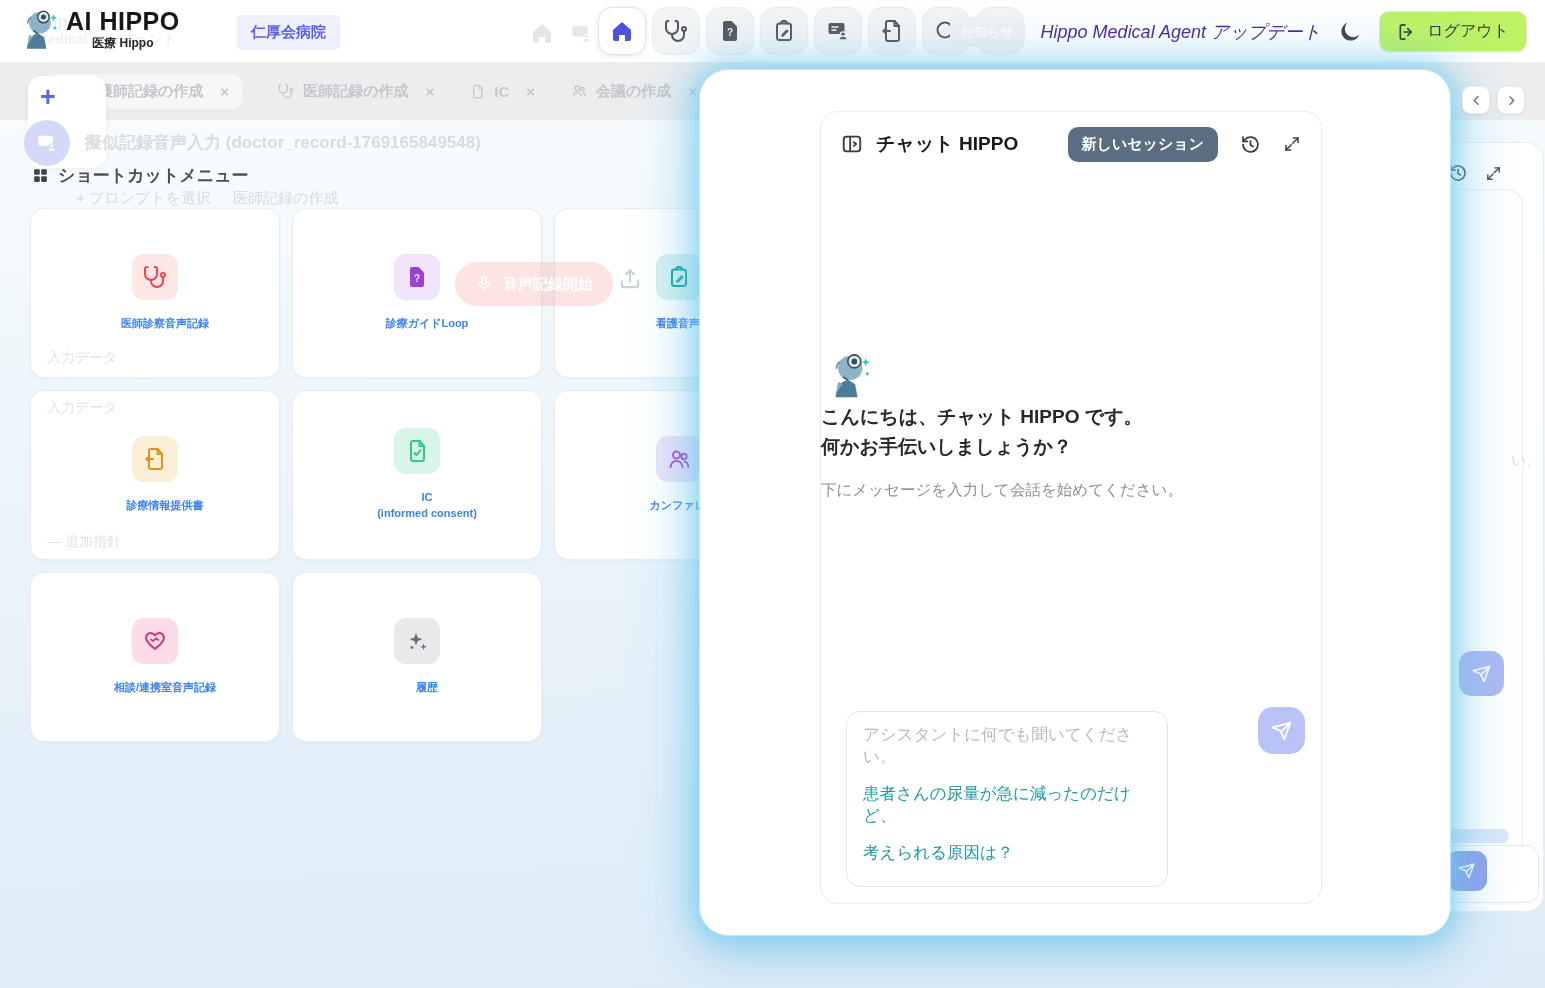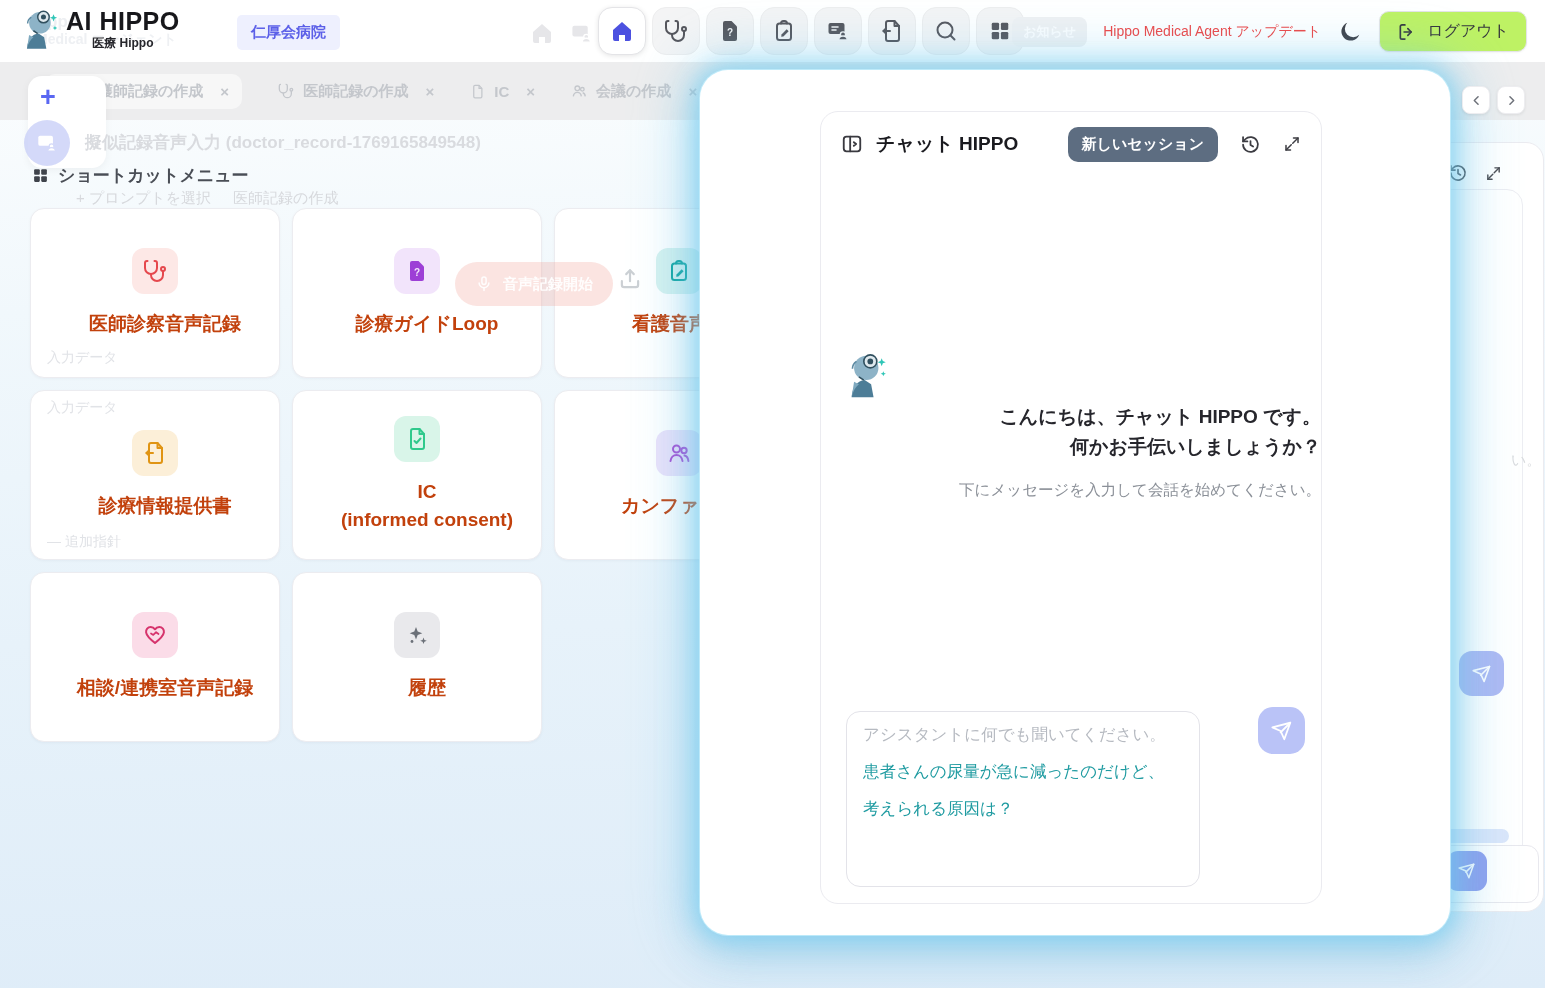--- a/index.html
+++ b/index.html
@@ -20,21 +20,21 @@
   .logo-sub { font-size:12px; font-weight:700; color:#26262b; }
   .hospital-badge { position:absolute; left:237px; top:15px; background:#eef0fe; color:#5c60e8;
                     font-size:15px; font-weight:700; padding:8px 14px; border-radius:5px; }
   .ghost-ic { position:absolute; color:#e6e6e9; }
   .toolbar { position:absolute; left:598px; top:7px; display:flex; gap:6px; }
   .tbtn { width:48px; height:48px; border-radius:14px; background:#f4f4f5; border:1px solid #ededee;
           display:flex; align-items:center; justify-content:center; color:#55555c; cursor:pointer; }
   .tbtn.active { background:#fff; border:1px solid #e4e4e7; box-shadow:0 1px 5px rgba(0,0,0,.1); color:#4c51e0; }
   .right-cluster { position:absolute; right:18px; top:11px; display:flex; align-items:center; gap:16px; }
   .ghost-notice { background:#f0f1f3; color:#fdfdfe; font-size:13px; font-weight:700; padding:6px 11px; border-radius:8px; }
-  .ghost-update { color:#ef4444; font-size:14px; }
+  .ghost-update { color:#4c1d95; font-size:18px;font-style:italic; }
   .moon-btn { color:#3d3d44; cursor:pointer; }
   .logout-btn { display:flex; align-items:center; gap:10px; border:1px solid #e4e4e7; border-radius:10px;
                 padding:9px 17px; font-size:16px; color:#35353b; background:#bef264; box-shadow:0 1px 2px rgba(0,0,0,.04); cursor:pointer; }
 
   
   .tabstrip { position:absolute; top:62px; left:0; right:0; height:58px; background:#ededee;
               display:flex; align-items:center; padding-left:45px; gap:36px; z-index:1; }
   .tab { display:flex; align-items:center; gap:9px; color:#c4c7cc; font-size:15px; font-weight:600; }
   .tab.first { background:rgba(255,255,255,.55); padding:8px 13px; border-radius:10px; }
   .tab .x { margin-left:8px; font-size:15px; }
@@ -55,21 +55,21 @@
   .menu-heading { position:absolute; left:32px; top:164px; display:flex; align-items:center; gap:9px;
                   font-size:17px; font-weight:700; color:#4a4e56; z-index:2; }
   .ghost-prompt { position:absolute; left:76px; top:189px; font-size:15px; color:#d7d9dd; z-index:2; display:flex; gap:22px; }
   .cards { position:absolute; left:30px; top:208px; display:grid; grid-template-columns:repeat(3,250px);
            grid-auto-rows:170px; gap:12px; z-index:2; }
   .card { position:relative; background:#fff; border:1px solid #ececf0; border-radius:14px;
           display:flex; flex-direction:column; align-items:center; justify-content:center;
           box-shadow:0 1px 3px rgba(16,24,40,.04); cursor:pointer; }
   .card-icon { width:46px; height:46px; border-radius:12px; display:flex; align-items:center;
                justify-content:center; margin-bottom:16px; }
-  .card-label { font-size:19px; font-weight:700; color:#c2410c; text-align:center; line-height:1.45;padding-left:20px; }
+  .card-label { font-size:11px; font-weight:700; color:#3b82f6; text-align:center; line-height:1.45;padding-left:20px; }
   .ghost-tag { position:absolute; font-size:14px; color:#e1e3e7; }
   .ghost-mic-pill { position:absolute; left:455px; top:262px; height:44px; padding:0 20px; border-radius:23px;
                     background:rgba(242,158,148,.28); display:flex; align-items:center; gap:10px;
                     color:rgba(255,255,255,.92); font-size:15px; font-weight:700; z-index:3; }
   .ghost-upload { position:absolute; left:617px; top:266px; color:#ccd0d4; z-index:3; }
 
   
   .dock { position:absolute; left:1398px; top:142px; width:146px; height:770px; background:#fff;
           border:1px solid #ebebf0; border-radius:18px; z-index:4; }
   .dock-inner { position:absolute; left:-356px; top:46px; width:480px; height:714px;
@@ -91,25 +91,25 @@
            box-shadow:0 0 0 1px rgba(195,236,250,.85), 0 0 20px 6px rgba(110,205,243,.5),
                       0 0 55px 14px rgba(110,205,243,.42), 0 18px 45px rgba(80,150,190,.25); }
   .chatpanel { position:absolute; left:120px; top:41px; width:502px; height:793px;
                border:1px solid #ebebf0; border-radius:18px; background:#fff; }
   .chat-header { position:absolute; left:0; top:0; right:0; height:64px; display:flex;
                  align-items:center; padding:0 20px; gap:13px; }
   .chat-title { font-size:19px; font-weight:800; color:#1a1a1f; }
   .session-btn { margin-left:auto; background:#5d6d81; color:#fff; font-size:15px; font-weight:700;
                  padding:8px 14px; border-radius:10px; cursor:pointer; }
   .chat-hicon { color:#3c3c42; margin-left:9px; cursor:pointer; }
-  .chat-welcome { position:absolute; left:16px; right:0; top:238px; text-align:right; }
+  .chat-welcome { position:absolute; left:0; right:0; top:238px; text-align:left; }
   .welcome-avatar { width:52px; height:52px; margin:0 auto 14px; }
   .greet { font-size:19px; font-weight:700; color:#26262c; line-height:1.6; }
   .hint { margin-top:17px; font-size:15.5px; color:#8b9098; }
-  .chat-inputbox { position:absolute; left:25px; top:599px; width:354px; height:176px;
+  .chat-inputbox { position:absolute; left:25px; top:599px; width:322px; height:176px;
                    border:1.5px solid #e3e3e9; border-radius:14px; padding:12px 16px; background:#fff; cursor:text; }
   .ph { font-size:16.5px; color:#b6bac1; }
   .typed { font-size:16.5px; color:#1f9ba1; font-weight:500; margin-top:15px; }
   .typed.l2 { }
   .chat-send { position:absolute; left:437px; top:595px; width:47px; height:47px; border-radius:15px;
                background:#bac3f7; display:flex; align-items:center; justify-content:center; color:#fff; cursor:pointer; }
 </style>
 </head>
 <body>
 

